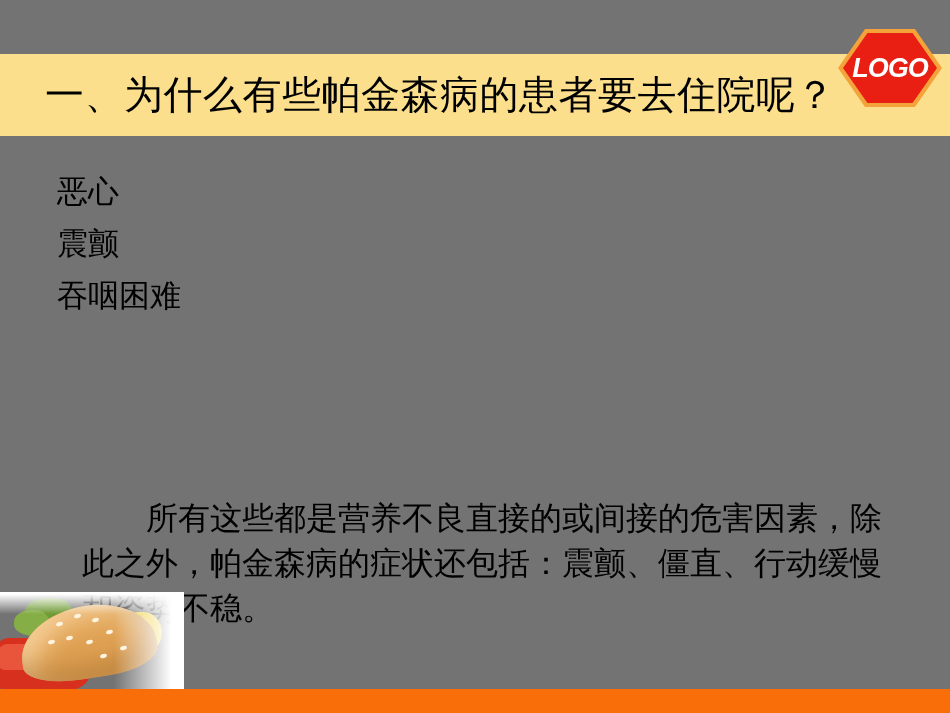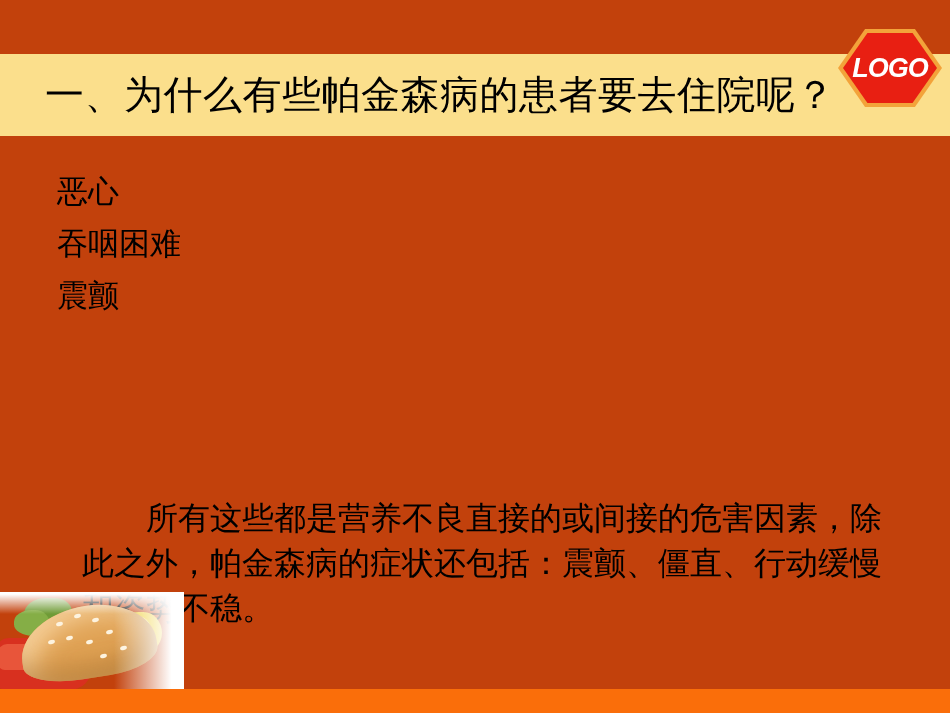--- a/index.html
+++ b/index.html
@@ -8,21 +8,21 @@
     padding: 0;
     background: #ffffff;
   }
   body {
     font-family: "Liberation Serif", "DejaVu Serif", serif;
   }
   #slide {
     position: relative;
     width: 950px;
     height: 713px;
-    background: #c2410c;
+    background: #737373;
     overflow: hidden;
   }
 
   
   #title-band {
     position: absolute;
     left: 0;
     top: 54px;
     width: 950px;
     height: 82px;
@@ -251,22 +251,22 @@
   <div id="title-text">一、为什么有些帕金森病的患者要去住院呢？</div>
 
   <div id="logo-badge">
     <div class="hex-outer"></div>
     <div class="hex-inner"></div>
     <div class="logo-word">LOGO</div>
   </div>
 
   <div id="symptom-list">
     <div class="symptom-item">恶心</div>
+    <div class="symptom-item">震颤</div>
     <div class="symptom-item">吞咽困难</div>
-    <div class="symptom-item">震颤</div>
   </div>
 
   <div id="summary-paragraph">所有这些都是营养不良直接的或间接的危害因素，除此之外，帕金森病的症状还包括：震颤、僵直、行动缓慢和姿势不稳。</div>
 
   <div id="burger-photo">
     <div class="lettuce"></div>
     <div class="lettuce2"></div>
     <div class="tomato"></div>
     <div class="tomato-hi"></div>
     <div class="onion"></div>

